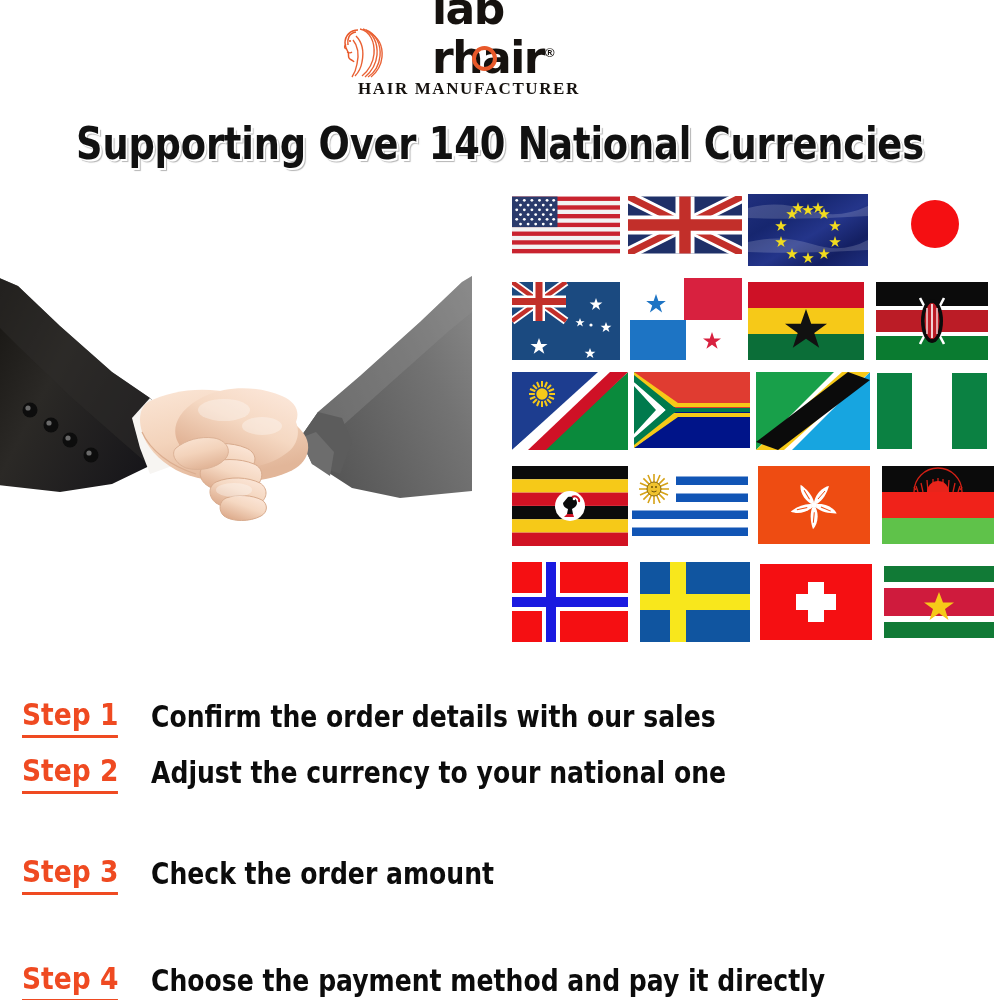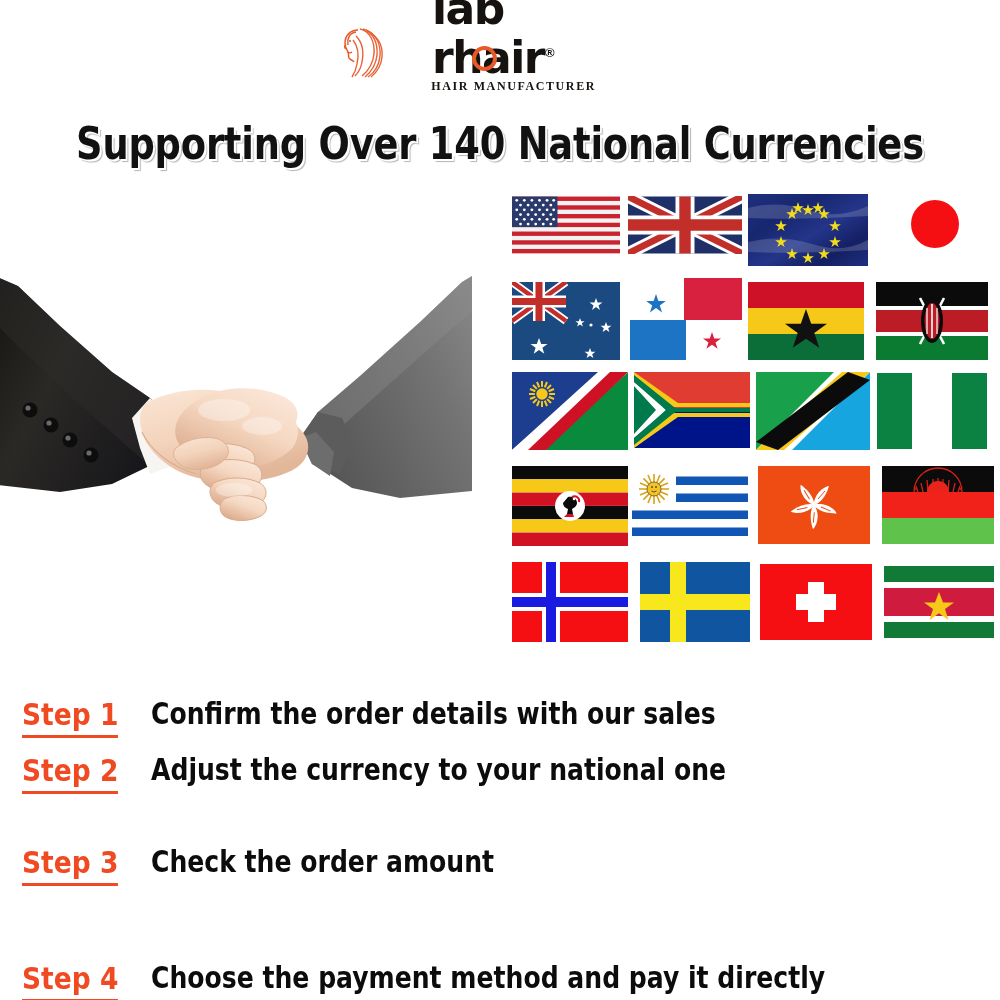--- a/index.html
+++ b/index.html
@@ -28,22 +28,22 @@
     width: 25px; height: 25px; border: 4px solid #E8592A; border-radius: 50%;
     background: transparent;
   }
   .logo-reg {
     font-family: "Liberation Sans", sans-serif;
     font-size: 13px; font-weight: bold; color: #16120f;
     vertical-align: super; margin-left: 1px;
   }
   .logo-sub {
     font-family: "Liberation Serif", serif;
-    font-size: 12px; font-weight: bold; letter-spacing: 1.6px;
-    color: #16120f; text-align: right; width: 238px; margin-left: 22px;
+    font-size: 17px; font-weight: bold; letter-spacing: 1.6px;
+    color: #16120f; text-align: left; width: 238px; margin-left: 22px;
     margin-top: 1px;
   }
 
   
   .headline {
     position: absolute; left: 0; top: 118px; width: 1000px;
     text-align: center;
     font-family: "DejaVu Sans Condensed", "Liberation Sans Narrow", "Liberation Sans", sans-serif;
     font-size: 44px; font-weight: bold; letter-spacing: -0.2px;
     color: #111111;
@@ -65,21 +65,21 @@
   }
   .wm {
     position: absolute; left: 4px; bottom: 3px; width: 26px; height: 7px;
     background: rgba(255,255,255,0.45); border-radius: 1px;
     font-size: 4px; color: rgba(40,40,40,0.5); text-align: center; line-height: 7px;
     overflow: hidden;
   }
 
   
   .steps { position: absolute; left: 0; top: 680px; width: 1000px; }
-  .step-row { position: absolute; left: 22px; display: flex; align-items: flex-start; }
+  .step-row { position: absolute; left: 22px; display: flex; align-items: center; }
   .step-label {
     font-family: "DejaVu Sans Condensed", "Liberation Sans Narrow", "Liberation Sans", sans-serif;
     font-size: 31px; font-weight: bold; color: #EF4A21;
     letter-spacing: 0px; position: relative; flex: 0 0 auto;
     transform: scaleX(0.95); transform-origin: left center;
     padding-bottom: 4px;
   }
   .step-label::after {
     content: ""; position: absolute; left: 0; bottom: -2px;
     width: 100%; height: 3px; background: #EF4A21;
@@ -595,21 +595,21 @@
     <div class="step-row" style="top:16px;">
       <span class="step-label">Step 1</span>
       <span class="step-text">Confirm the order details with our sales</span>
     </div>
 
     <div class="step-row" style="top:72px;">
       <span class="step-label">Step 2</span>
       <span class="step-text">Adjust the currency to your national one</span>
     </div>
 
-    <div class="step-row" style="top:164px;">
+    <div class="step-row" style="top:173px;">
       <span class="step-label">Step 3</span>
       <span class="step-text">Check the order amount</span>
     </div>
 
     <div class="step-row" style="top:232px;margin-top:48px;">
       <span class="step-label">Step 4</span>
       <span class="step-text">Choose the payment method and pay it directly</span>
     </div>
 
   </div>

